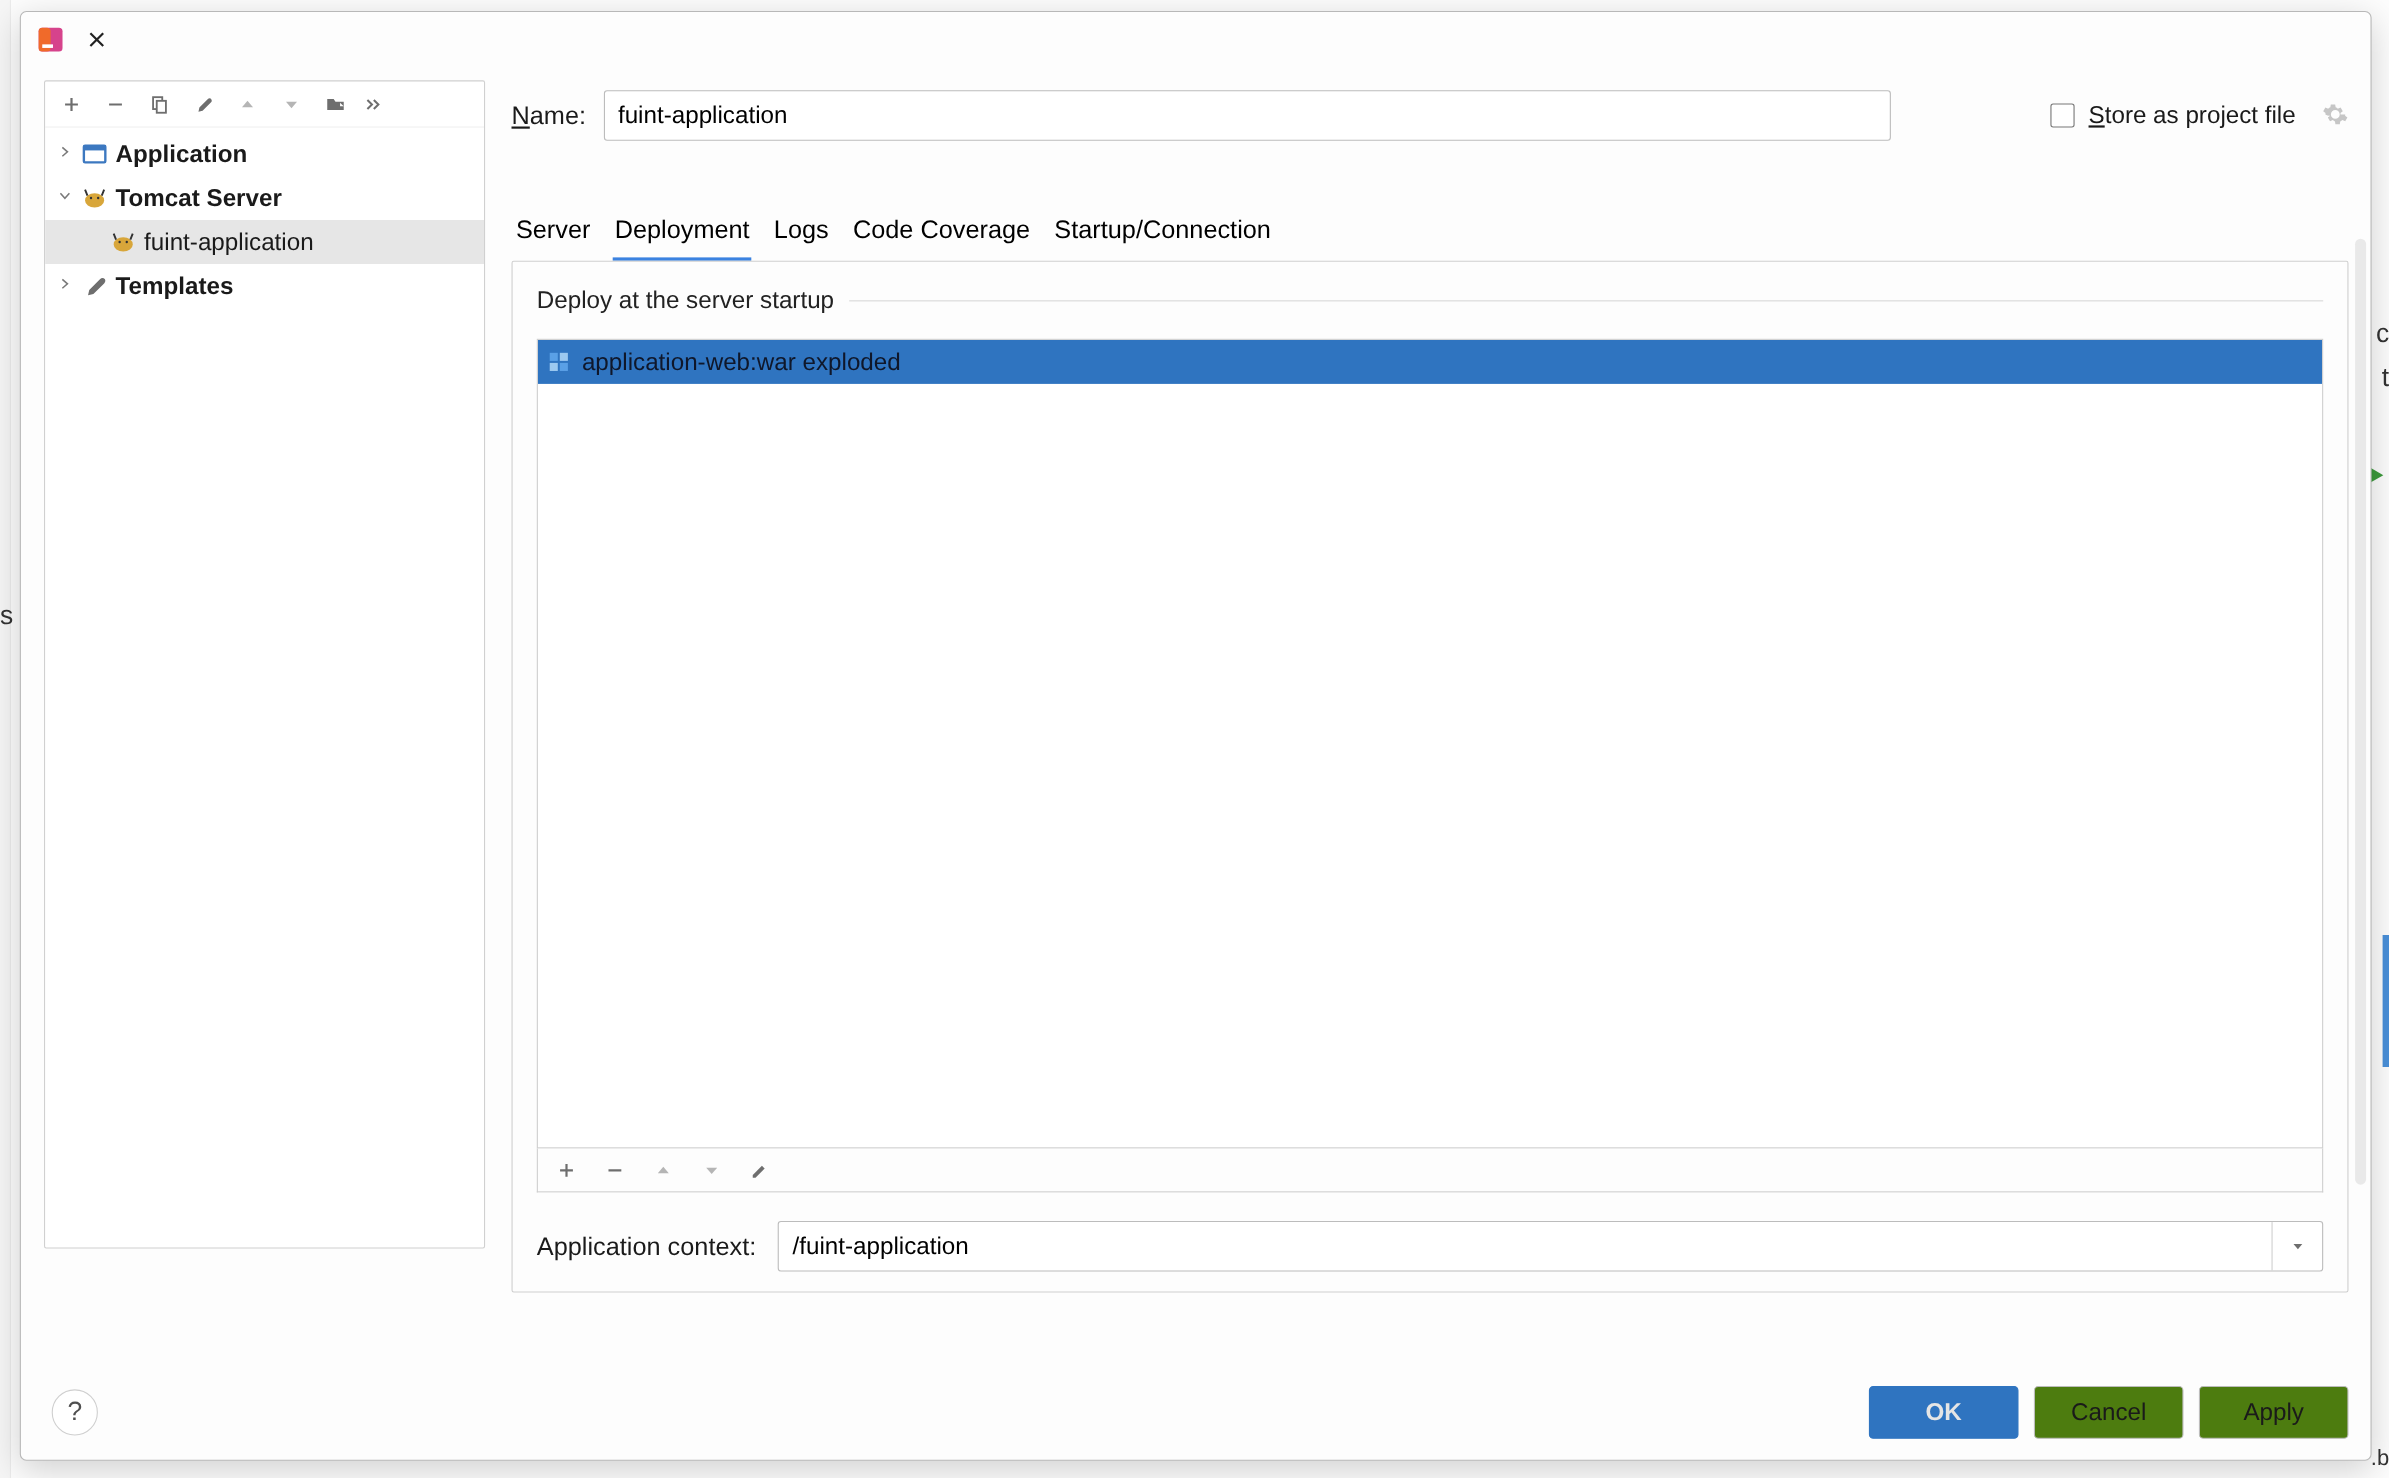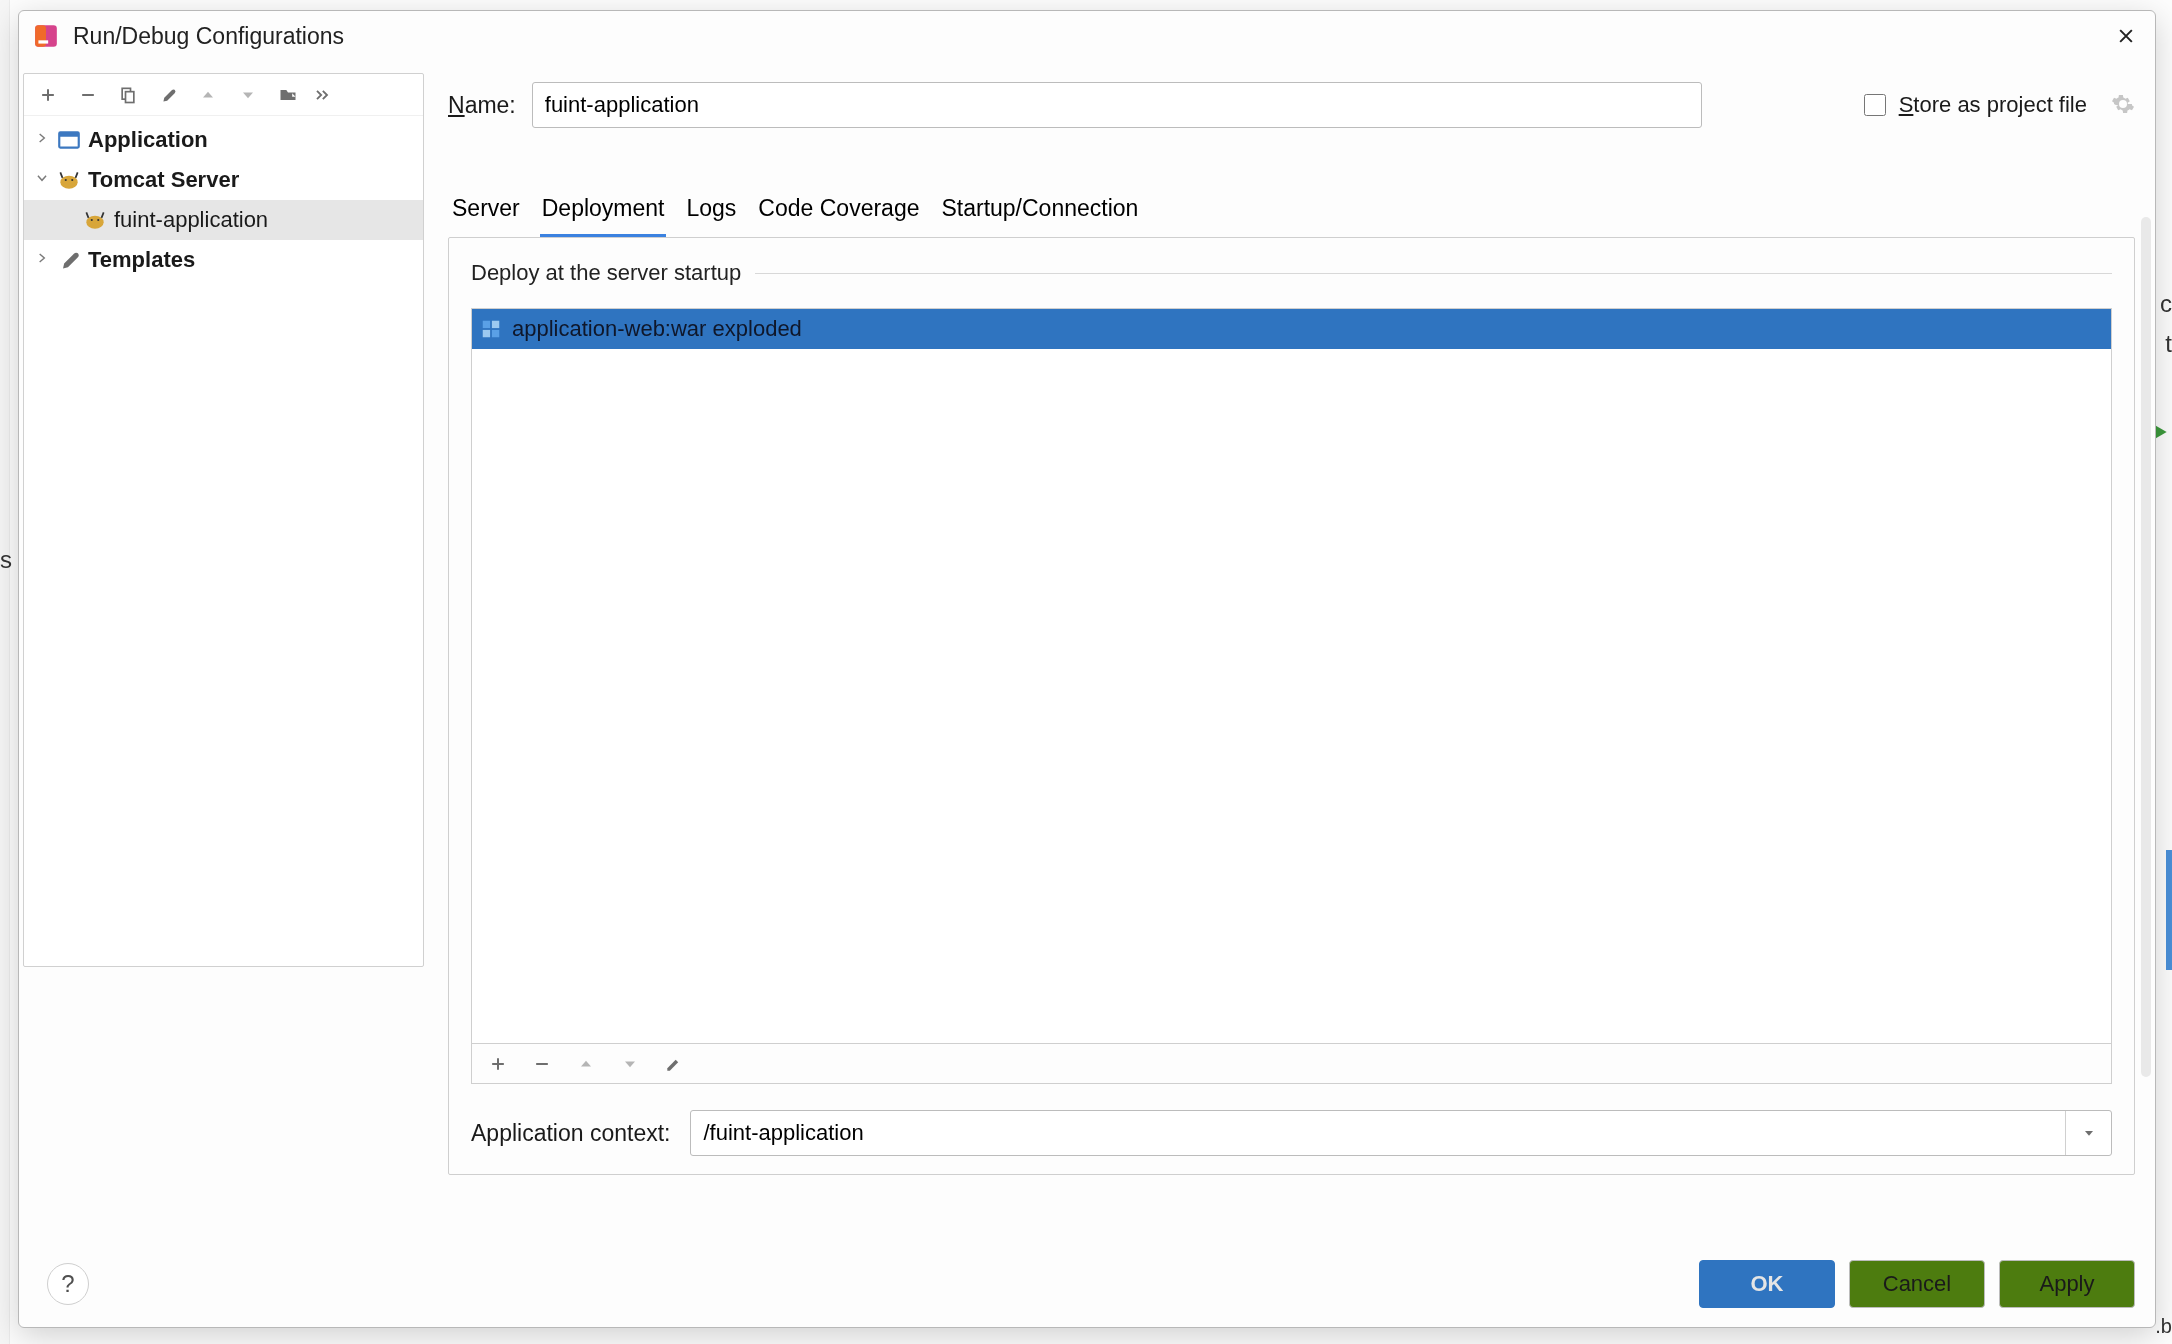--- a/index.html
+++ b/index.html
@@ -53,23 +53,23 @@
     flex:1; display:flex; padding: 0 0 0 0;
     min-height:0;
   }
 
   
   .sidebar {
     width: 401px;
     background:#fff;
     border:1px solid #d0d0d0;
     border-radius:2px;
-    margin:12px 0 0 4px;
+    margin:12px 0 0 21px;
     display:flex; flex-direction:column;
-    height: 894px;
+    height: 1062px;
   }
   .sidebar-toolbar {
     height: 42px;
     display:flex; align-items:center;
     gap: 0;
     padding: 0 4px;
     border-bottom:1px solid #f0f0f0;
   }
   .tb-btn {
     width:40px; height:36px;
@@ -282,21 +282,20 @@
 <div class="dialog">
 
   <div class="titlebar">
     <span class="app-icon">
       <svg viewBox="0 0 24 24">
           <rect x="2" y="2" width="20" height="20" rx="3" fill="#d6438c"></rect>
           <rect x="2" y="2" width="10" height="20" fill="#f06a2a" rx="3"></rect>
           <rect x="5" y="16" width="9" height="3" fill="#fff"></rect>
         </svg>
     </span>
-    <div class="title">Run/Debug Configurations</div>
     <div class="close-x">
       <svg viewBox="0 0 24 24">
           <path d="M5 5 L19 19 M19 5 L5 19" stroke="#222" stroke-width="2.4" fill="none"></path>
         </svg>
     </div>
   </div>
 
   <div class="body">
 
     <div class="sidebar">

